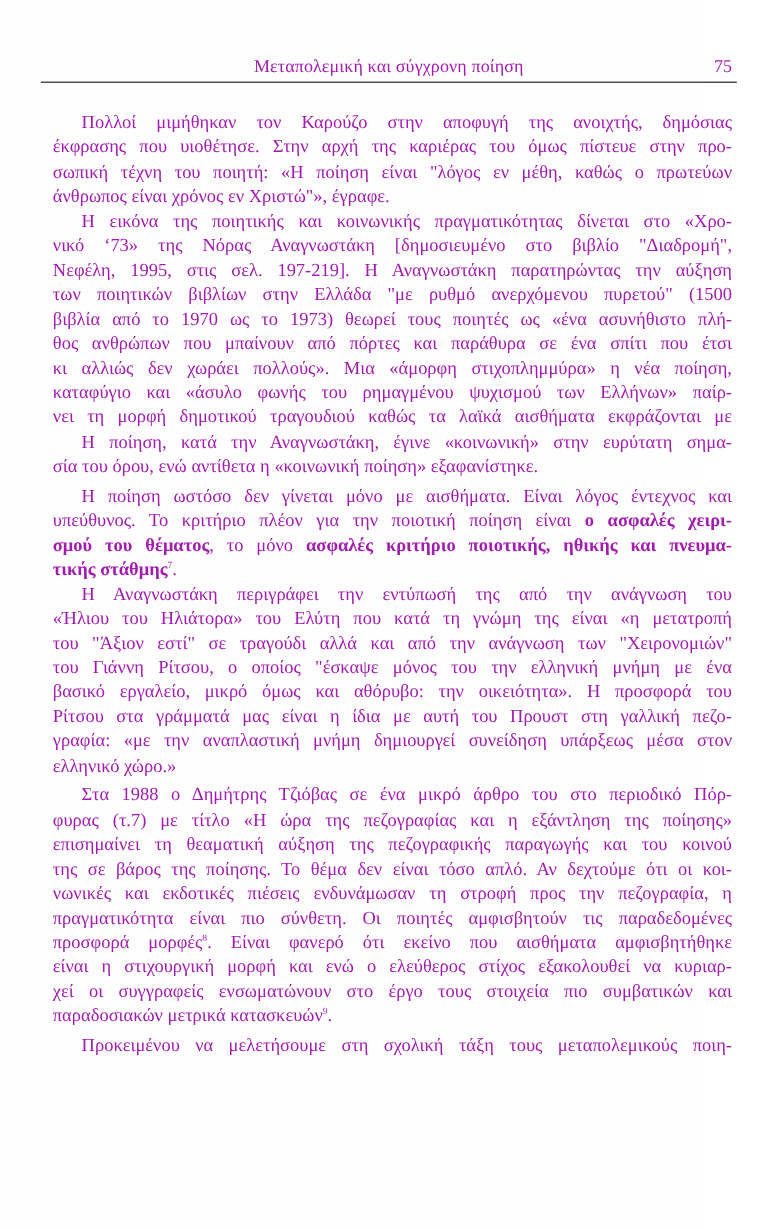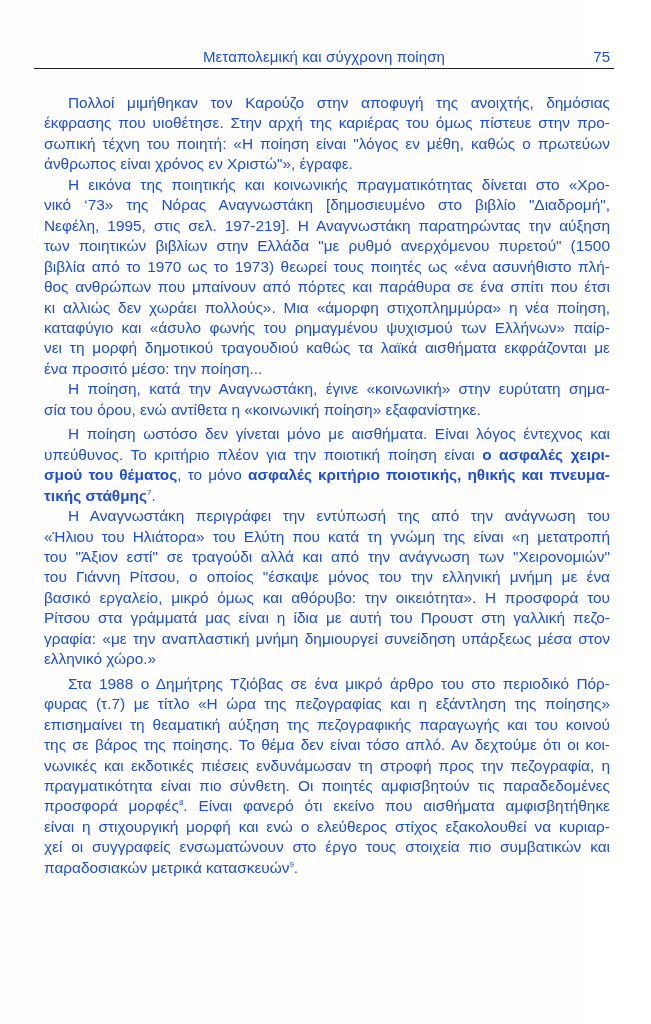--- a/index.html
+++ b/index.html
@@ -1,21 +1,21 @@
 <!DOCTYPE html>
 <html><head>
 <meta charset="utf-8">
 <style>
   html, body { margin: 0; padding: 0; background: #ffffff; }
   body { width: 651px; height: 1024px; overflow: hidden; position: relative; }
   .page {
     position: absolute; left: 0; top: 0; width: 587px; height: 1024px;
     background: #fefefe;
-    font-family: Liberation Sans, sans-serif;
-    color: #1d4ed8;
+    font-family: Liberation Serif, serif;
+    color: #a21caf;
   }
   .running-head {
     position: absolute; left: 34px; top: 48px; width: 580px; height: 20px;
     border-bottom: 1.6px solid #222;
   }
   .running-title {
     position: absolute; left: 0; right: 0; top: 0; text-align: center;
     font-size: 15px; letter-spacing: 0.1px;
   }
   .page-number {
@@ -55,21 +55,20 @@
     <p class="para">
       <span class="line">Η εικόνα της ποιητικής και κοινωνικής πραγματικότητας δίνεται στο «Χρο-</span>
       <span class="line">νικό ‘73» της Νόρας Αναγνωστάκη [δημοσιευμένο στο βιβλίο "Διαδρομή",</span>
       <span class="line">Νεφέλη, 1995, στις σελ. 197-219]. Η Αναγνωστάκη παρατηρώντας την αύξηση</span>
       <span class="line">των ποιητικών βιβλίων στην Ελλάδα "με ρυθμό ανερχόμενου πυρετού" (1500</span>
       <span class="line">βιβλία από το 1970 ως το 1973) θεωρεί τους ποιητές ως «ένα ασυνήθιστο πλή-</span>
       <span class="line">θος ανθρώπων που μπαίνουν από πόρτες και παράθυρα σε ένα σπίτι που έτσι</span>
       <span class="line">κι αλλιώς δεν χωράει πολλούς». Μια «άμορφη στιχοπλημμύρα» η νέα ποίηση,</span>
       <span class="line">καταφύγιο και «άσυλο φωνής του ρημαγμένου ψυχισμού των Ελλήνων» παίρ-</span>
       <span class="line">νει τη μορφή δημοτικού τραγουδιού καθώς τα λαϊκά αισθήματα εκφράζονται με</span>
-      <span class="line last">ένα προσιτό μέσο: την ποίηση...</span>
     </p>
 
     <p class="para">
       <span class="line">Η ποίηση, κατά την Αναγνωστάκη, έγινε «κοινωνική» στην ευρύτατη σημα-</span>
       <span class="line last">σία του όρου, ενώ αντίθετα η «κοινωνική ποίηση» εξαφανίστηκε.</span>
     </p>
 
     <p class="para gap">
       <span class="line">Η ποίηση ωστόσο δεν γίνεται μόνο με αισθήματα. Είναι λόγος έντεχνος και</span>
       <span class="line"><span>υπεύθυνος. Το κριτήριο πλέον για την ποιοτική ποίηση είναι </span><b>ο ασφαλές χειρι-</b></span>
@@ -95,16 +94,17 @@
       <span class="line">της σε βάρος της ποίησης. Το θέμα δεν είναι τόσο απλό. Αν δεχτούμε ότι οι κοι-</span>
       <span class="line">νωνικές και εκδοτικές πιέσεις ενδυνάμωσαν τη στροφή προς την πεζογραφία, η</span>
       <span class="line">πραγματικότητα είναι πιο σύνθετη. Οι ποιητές αμφισβητούν τις παραδεδομένες</span>
       <span class="line"><span>προσφορά μορφές</span><sup>8</sup><span>. Είναι φανερό ότι εκείνο που αισθήματα αμφισβητήθηκε</span></span>
       <span class="line">είναι η στιχουργική μορφή και ενώ ο ελεύθερος στίχος εξακολουθεί να κυριαρ-</span>
       <span class="line">χεί οι συγγραφείς ενσωματώνουν στο έργο τους στοιχεία πιο συμβατικών και</span>
       <span class="line last"><span>παραδοσιακών μετρικά κατασκευών</span><sup>9</sup><span>.</span></span>
     </p>
 
     <p class="para gap">
+      <span class="line">Προκειμένου να μελετήσουμε στη σχολική τάξη τους μεταπολεμικούς ποιη-</span>
     </p>
 
   </div>
 </div>
 
 </body></html>

